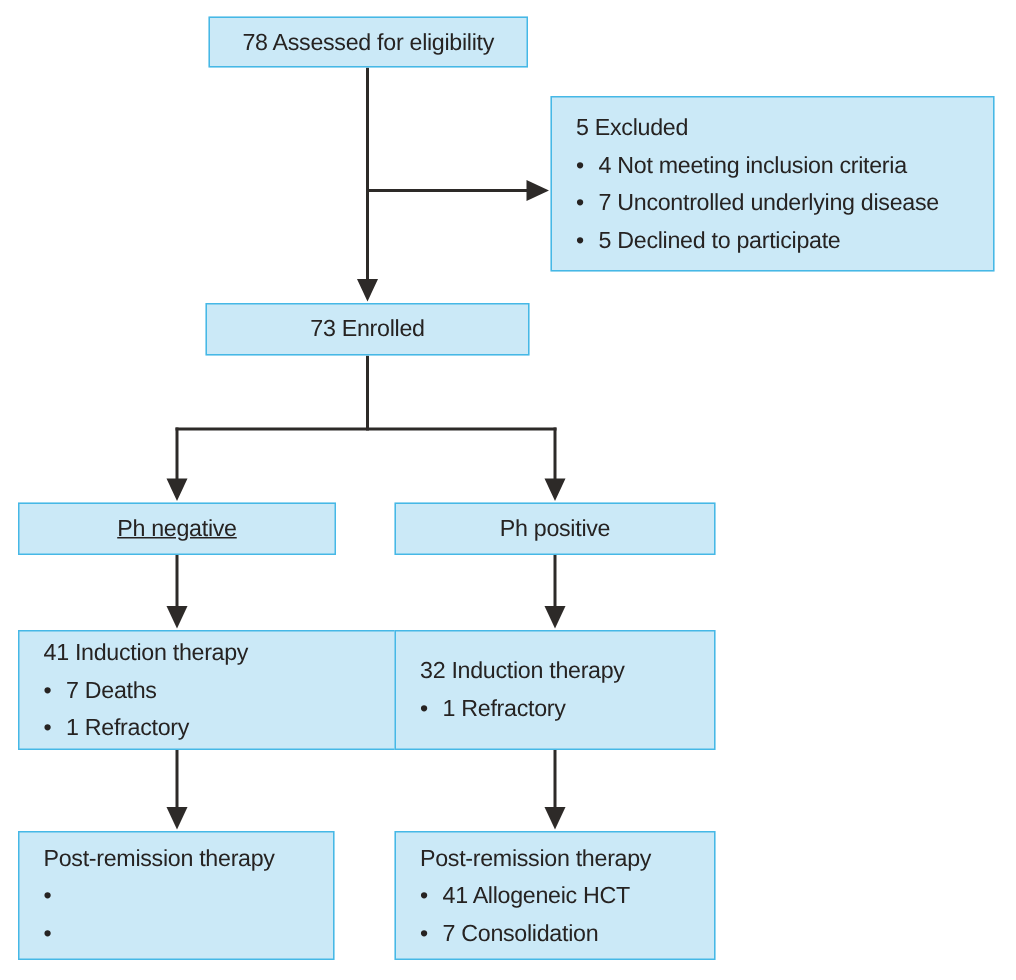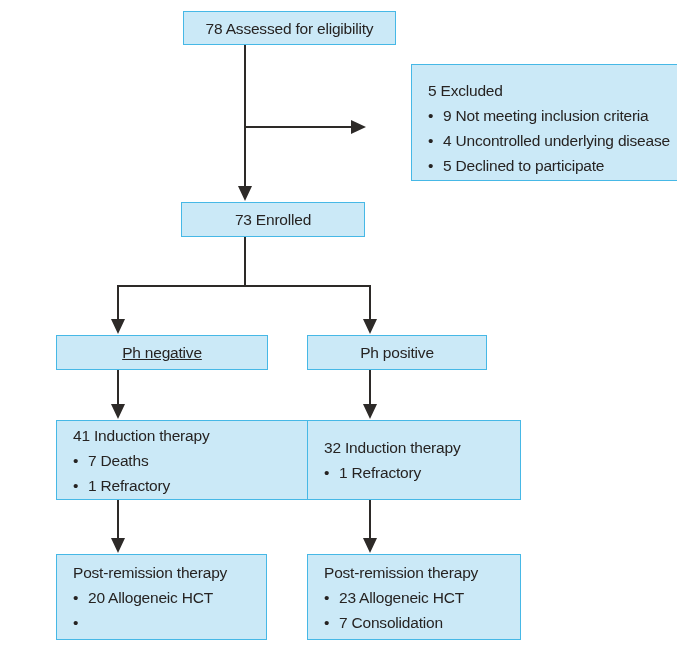--- a/index.html
+++ b/index.html
@@ -27,21 +27,20 @@
     position: absolute;
     box-sizing: border-box;
     background: var(--box-fill, #cbe9f7);
     border: 1.5px solid var(--box-border, #46b8e6);
     display: flex;
     flex-direction: column;
     justify-content: center;
     padding: 2px 16px;
     font-size: 15.5px;
     letter-spacing: -0.2px;
-    margin-left: 44px;
   }
   .box.center {
     align-items: center;
     text-align: center;
     padding: 2px 6px;
   }
   .box-title {
     line-height: 25px;
     white-space: nowrap;
   }
@@ -93,45 +92,45 @@
     <polygon points="111,538 125,538 118,553"></polygon>
 
     <line x1="370" y1="500" x2="370" y2="539"></line>
     <polygon points="363,538 377,538 370,553"></polygon>
   </svg>
 
   <div class="box center" style="left:139px; top:11px; width:213px; height:34px;">
     <div class="box-title">78 Assessed for eligibility</div>
   </div>
 
-  <div class="box" style="left:367px; top:64px; width:296px; height:117px;justify-content:flex-end;">
+  <div class="box" style="left:367px; top:64px; width:296px; height:117px;">
     <div class="box-title">5 Excluded</div>
     <div class="bullet-row">
       <span class="bullet">•</span>
-      <span>9 Not meeting inclusion criteria</span>
+      <span>4 Not meeting inclusion criteria</span>
     </div>
     <div class="bullet-row">
       <span class="bullet">•</span>
-      <span>4 Uncontrolled underlying disease</span>
+      <span>7 Uncontrolled underlying disease</span>
     </div>
     <div class="bullet-row">
       <span class="bullet">•</span>
       <span>5 Declined to participate</span>
     </div>
   </div>
 
-  <div class="box center" style="left:137px; top:202px; width:184px; height:35px;">
+  <div class="box center" style="left:137px; top:202px; width:216px; height:35px;">
     <div class="box-title">73 Enrolled</div>
   </div>
 
   <div class="box center" style="left:12px; top:335px; width:212px; height:35px;text-decoration:underline;">
     <div class="box-title">Ph negative</div>
   </div>
 
-  <div class="box center" style="left:263px; top:335px; width:180px; height:35px;">
+  <div class="box center" style="left:263px; top:335px; width:214px; height:35px;">
     <div class="box-title">Ph positive</div>
   </div>
 
   <div class="box" style="left:12px; top:420px; width:253px; height:80px;">
     <div class="box-title">41 Induction therapy</div>
     <div class="bullet-row">
       <span class="bullet">•</span>
       <span>7 Deaths</span>
     </div>
     <div class="bullet-row">
@@ -145,32 +144,31 @@
     <div class="bullet-row">
       <span class="bullet">•</span>
       <span>1 Refractory</span>
     </div>
   </div>
 
   <div class="box" style="left:12px; top:554px; width:211px; height:86px;">
     <div class="box-title">Post-remission therapy</div>
     <div class="bullet-row">
       <span class="bullet">•</span>
-      <span>20 Allogeneic HCT</span>
     </div>
     <div class="bullet-row">
       <span class="bullet">•</span>
     </div>
   </div>
 
   <div class="box" style="left:263px; top:554px; width:214px; height:86px;">
     <div class="box-title">Post-remission therapy</div>
     <div class="bullet-row">
       <span class="bullet">•</span>
-      <span>23 Allogeneic HCT</span>
+      <span>41 Allogeneic HCT</span>
     </div>
     <div class="bullet-row">
       <span class="bullet">•</span>
       <span>7 Consolidation</span>
     </div>
   </div>
 
 </div>
 
 </body></html>

